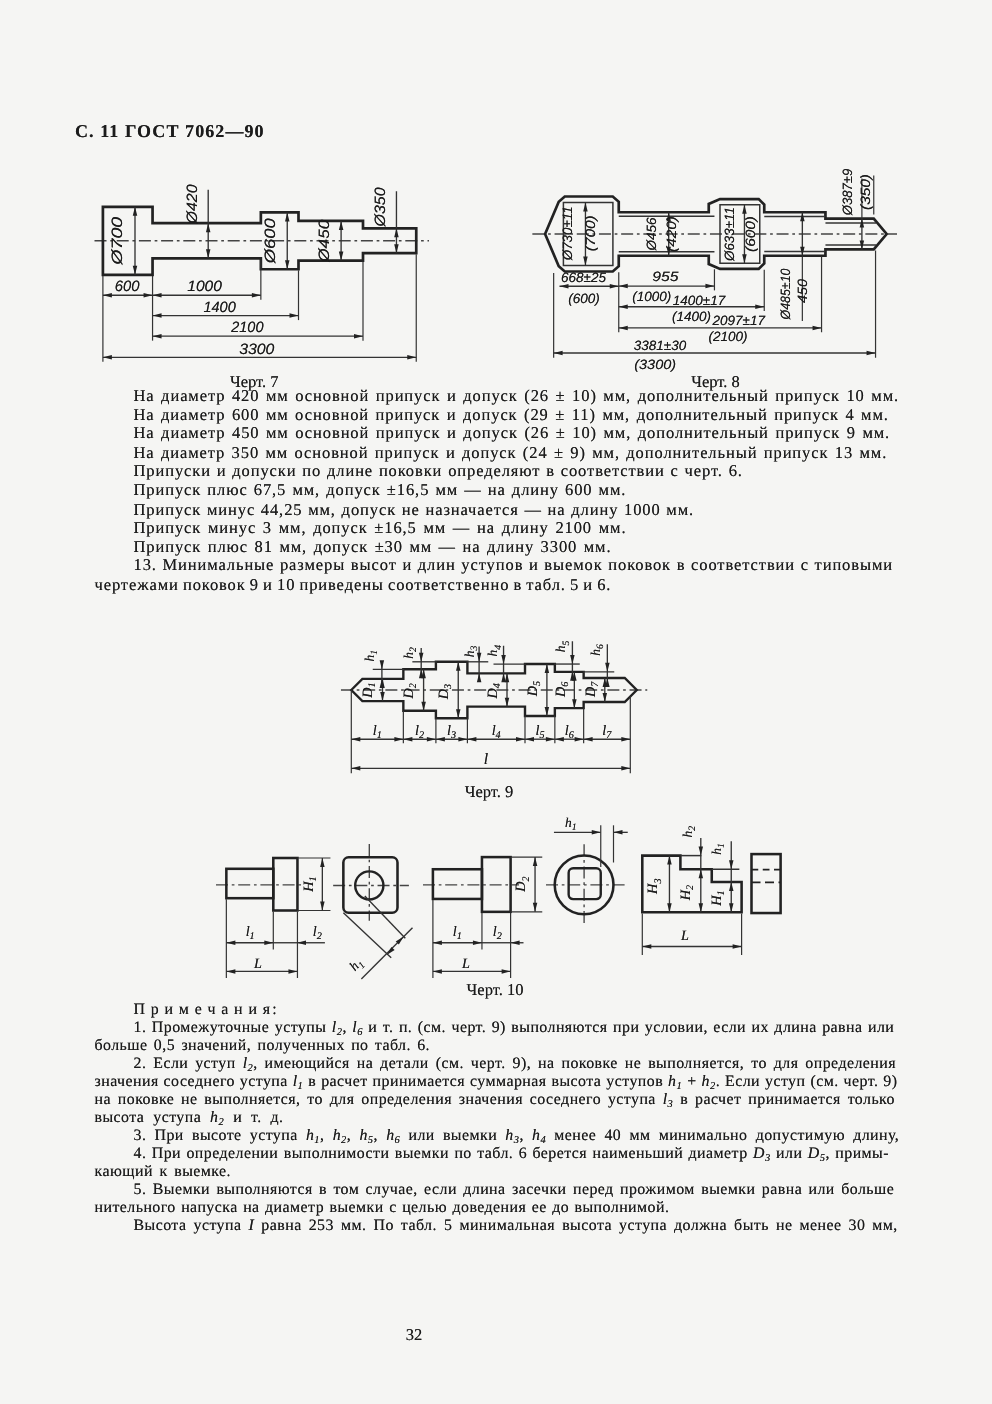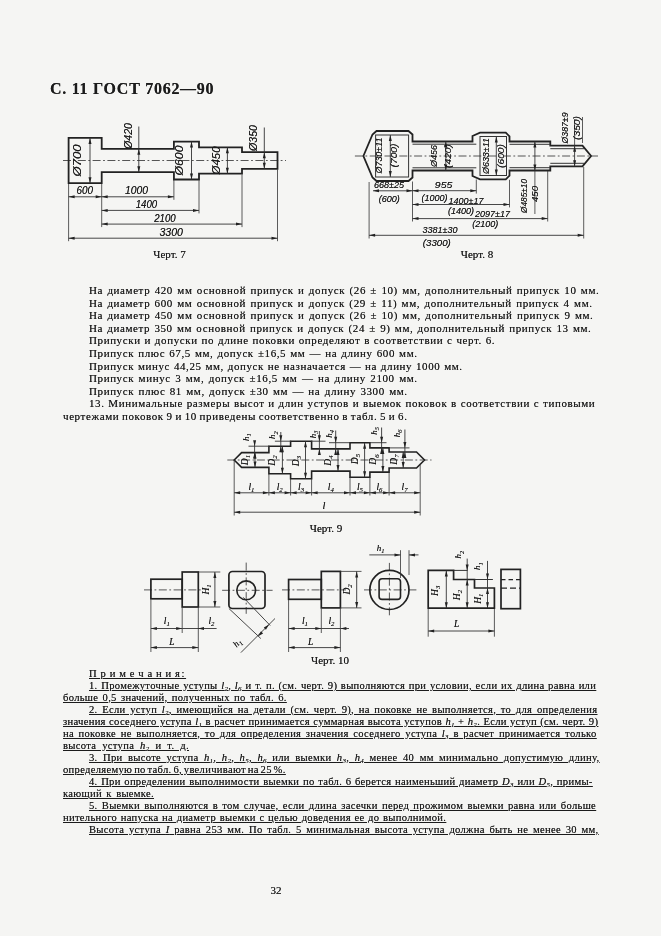--- a/index.html
+++ b/index.html
@@ -1,31 +1,31 @@
 <!DOCTYPE html>
 <html><head>
 <meta charset="utf-8">
 <style>
 html,body { margin:0; padding:0; }
 body { width:661px; height:936px; background:#f5f5f3; position:relative; overflow:hidden;
        font-family:"Liberation Serif", serif; color:#1b1b1b;
        -webkit-font-smoothing:antialiased; }
 .abs { position:absolute; }
-#main { left:63px; top:284px; width:540px; font-size:11px; line-height:12.61px; white-space:nowrap; letter-spacing:0.6px; }
+#main { left:63px; top:258px; width:540px; font-size:11px; line-height:12.61px; white-space:nowrap; letter-spacing:0.6px; }
 #notes { left:63px; top:667.6px; width:540px; font-size:10.6px; line-height:12.0px; white-space:nowrap; letter-spacing:0.3px; }
 #main > div { height:12.61px; }
-#notes > div { height:12.0px;text-decoration:underline; }
+#notes > div { height:12.0px; }
 #main .i, #notes .i { text-indent:26px; }
 #main, #notes, body { text-shadow: 0 0 0.35px rgba(20,20,20,0.75); }
 sub { font-size:7px; font-style:italic; vertical-align:baseline; position:relative; top:2px; }
 </style>
 </head>
 <body>
 
-<div class="abs" style="left:50px;top:80.3px;font-size:16px;font-weight:bold;letter-spacing:0.72px;">С. 11 ГОСТ 7062—90</div>
+<div class="abs" style="left:50px;top:80.3px;font-size:12px;font-weight:bold;letter-spacing:0.72px;">С. 11 ГОСТ 7062—90</div>
 
 <svg class="abs" style="left:0;top:0" width="661" height="936" viewBox="0 0 661 936">
 
 <g>
 
 <line x1="63.0" y1="160.5" x2="286.0" y2="160.5" stroke="#444" stroke-width="0.9" stroke-dasharray="8 2.5 1.8 2.5"></line>
 
 <path d="M68.6,137.9 H101.7 V148.8 H173.9 V141.6 H199.0 V147.3 H242.0 V152.2 H277.5 V168.8 H242.0 V173.7 H199.0 V179.5 H173.9 V172.2 H101.7 V183.2 H68.6 Z" fill="none" stroke="#222" stroke-width="1.8" stroke-linejoin="miter"></path>
 
 <line x1="90.0" y1="137.9" x2="90.0" y2="183.2" stroke="#333" stroke-width="0.9"></line>
@@ -461,21 +461,20 @@
 
 <div id="notes" class="abs">
 <div class="i" style="word-spacing:-1.89px"><span style="letter-spacing:1.55px">П р и м е ч а н и я:</span></div>
 <div class="i" style="word-spacing:0.71px">1. Промежуточные уступы <i>l</i><sub>2</sub>, <i>l</i><sub>6</sub> и т. п. (см. черт. 9) выполняются при условии, если их длина равна или</div>
 <div style="word-spacing:1.28px">больше 0,5 значений, полученных по табл. 6.</div>
 <div class="i" style="word-spacing:1.69px">2. Если уступ <i>l</i><sub>2</sub>, имеющийся на детали (см. черт. 9), на поковке не выполняется, то для определения</div>
 <div style="word-spacing:0.36px">значения соседнего уступа <i>l</i><sub>1</sub> в расчет принимается суммарная высота уступов <i>h</i><sub>1</sub> + <i>h</i><sub>2</sub>. Если уступ (см. черт. 9)</div>
 <div style="word-spacing:1.63px">на поковке не выполняется, то для определения значения соседнего уступа <i>l</i><sub>3</sub> в расчет принимается только</div>
 <div style="word-spacing:2.99px">высота уступа <i>h</i><sub>2</sub> и т. д.</div>
 <div class="i" style="word-spacing:2.50px">3. При высоте уступа <i>h</i><sub>1</sub>, <i>h</i><sub>2</sub>, <i>h</i><sub>5</sub>, <i>h</i><sub>6</sub> или выемки <i>h</i><sub>3</sub>, <i>h</i><sub>4</sub> менее 40 мм минимально допустимую длину,</div>
-<div style="word-spacing:-1.11px">определяемую по табл. 6, увеличивают на 25 %.</div>
 <div class="i" style="word-spacing:0.67px">4. При определении выполнимости выемки по табл. 6 берется наименьший диаметр <i>D</i><sub>3</sub> или <i>D</i><sub>5</sub>, примы-</div>
 <div style="word-spacing:1.45px">кающий к выемке.</div>
 <div class="i" style="word-spacing:1.31px">5. Выемки выполняются в том случае, если длина засечки перед прожимом выемки равна или больше</div>
 <div style="word-spacing:0.69px">нительного напуска на диаметр выемки с целью доведения ее до выполнимой.</div>
 <div class="i" style="word-spacing:1.76px">Высота уступа <i>I</i> равна 253 мм. По табл. 5 минимальная высота уступа должна быть не менее 30 мм,</div>
 </div>
 
 <div class="abs" style="left:0;top:884px;width:552px;text-align:center;font-size:11px;">32</div>
 
 </body></html>

